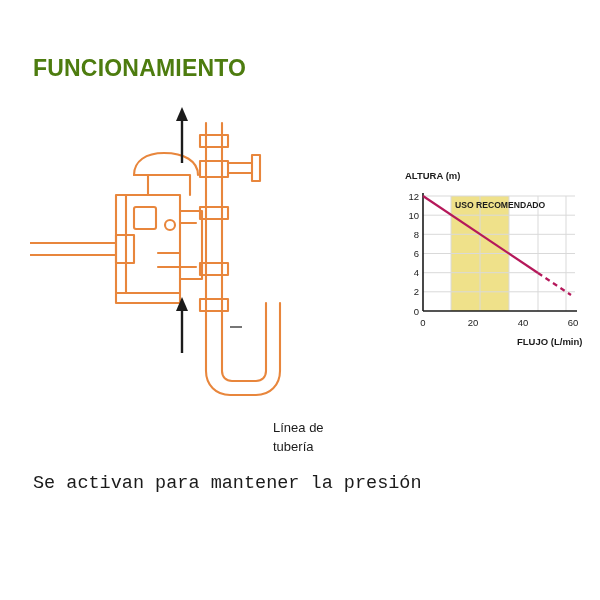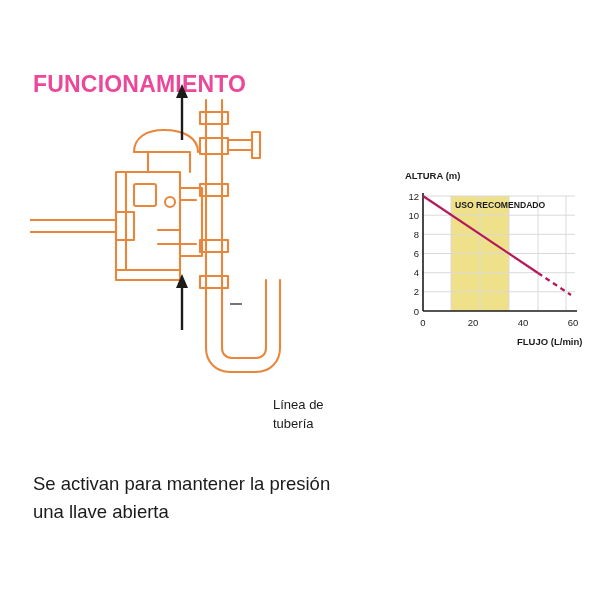--- a/index.html
+++ b/index.html
@@ -20,27 +20,26 @@
     width: 600px;
     height: 600px;
   }
   #title {
     position: absolute;
     left: 33px;
     top: 55px;
     font-size: 23px;
     font-weight: bold;
     letter-spacing: 0.2px;
-    color: #ec4899;
-    margin-top: 16px;
+    color: #4d7c0f;
   }
   #diagram-area {
     position: absolute;
     left: 30px;
-    top: 80px;
+    top: 103px;
     width: 320px;
     height: 310px;
   }
   #chart-area {
     position: absolute;
     left: 395px;
     top: 165px;
     width: 210px;
     height: 215px;
   }
@@ -48,20 +47,21 @@
     position: absolute;
     left: 33px;
     top: 470px;
     width: 400px;
     font-size: 18.5px;
     line-height: 28px;
     color: #1b1b1b;
   }
   .caption-line {
     display: block;
+    font-family: Liberation Mono, monospace;
   }
   #pipe-label {
     position: absolute;
     left: 243px;
     top: 315px;
     font-size: 13px;
     line-height: 19px;
     color: #1b1b1b;
   }
   .lbl-line { display: block; }
@@ -188,16 +188,15 @@
         <text x="128" y="161">40</text>
         <text x="178" y="161">60</text>
       </g>
 
       <text class="chart-text" x="122" y="180" font-size="9.5" font-weight="bold" fill="#1b1b1b">FLUJO (L/min)</text>
     </svg>
   </div>
 
   <div id="caption">
     <span class="caption-line">Se activan para mantener la presión</span>
-    <span class="caption-line">una llave abierta</span>
   </div>
 
 </div>
 
 </body></html>

